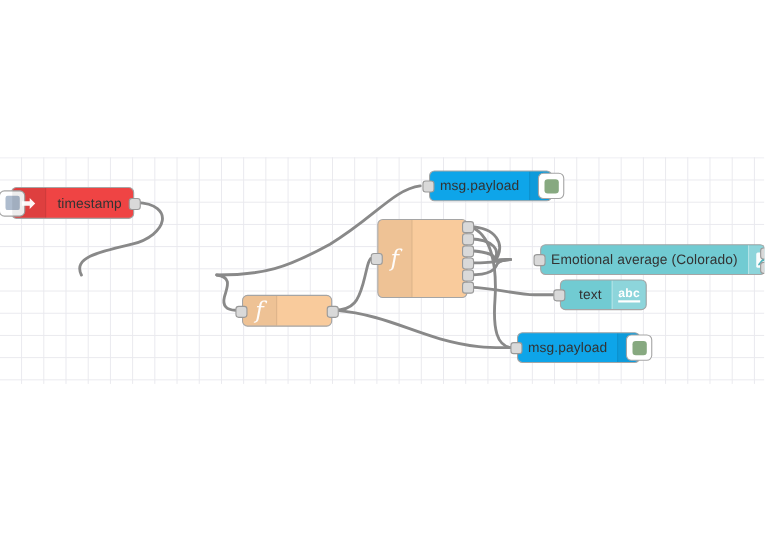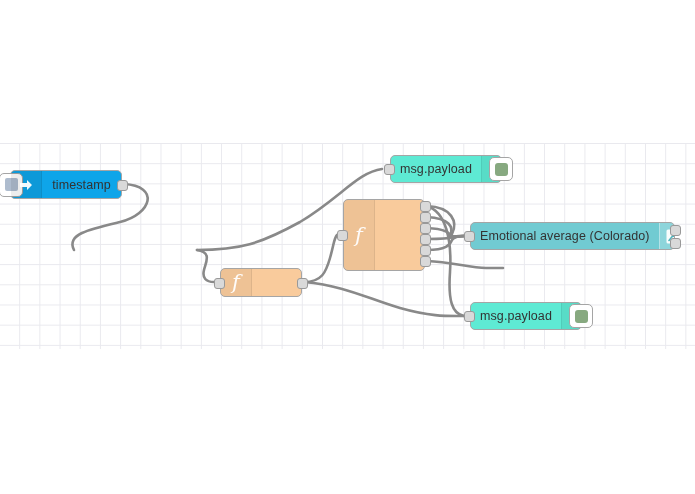--- a/index.html
+++ b/index.html
@@ -96,27 +96,27 @@
     height: 11px;
     background: #d9d9d9;
     border: 1px solid #999;
     border-radius: 3px;
     box-sizing: border-box;
   }
   .port.in  { left: -7px; }
   .port.out { right: -7px; }
 
   
-  .n-inject  { background: #0ea5e9; }
+  .n-inject  { background: #ef4444; }
   .n-inject .iconbox { background: rgba(0,0,0,0.07); }
   .n-http    { background: #e7e7ae; }
   .n-http .iconbox { background: rgba(0,0,0,0.045); }
   .n-func    { background: #f9cb9c; }
   .n-func .iconbox { background: rgba(0,0,0,0.045); }
-  .n-debug   { background: #5eead4; }
+  .n-debug   { background: #0ea5e9; }
   .n-debug .iconbox { background: rgba(0,0,0,0.06); }
   .n-ui      { background: #71cbd2; }
   .n-ui .iconbox { background: rgba(255,255,255,0.20); border-left-color: rgba(255,255,255,0.35); }
 
   
   .inject-btn {
     position: absolute;
     left: -12px;
     top: 50%;
     transform: translateY(-50%);
@@ -264,36 +264,45 @@
           </g>
         </svg>
       </div>
     </div>
     <div class="port in" style="top:8px;"></div>
     <div class="debug-btn">
       <i></i>
     </div>
   </div>
 
-  <div class="node n-ui" style="left:470px; top:222px; width:205px; height:28px;">
+  <div class="node n-ui" style="left:491px; top:222px; width:205px; height:28px;">
     <div class="node-inner">
       <div class="label right-align">Emotional average (Colorado)</div>
       <div class="iconbox right">
         <svg width="20" height="17" viewBox="0 0 20 17">
           <rect x="1.5" y="1.5" width="17" height="14" rx="1.5" fill="#ffffff" opacity="0.95"></rect>
           <path d="M4 12.5 L8 7.5 L11 10 L16 4.5" stroke="#4fb3bb" stroke-width="1.6" fill="none" stroke-linecap="round" stroke-linejoin="round"></path>
           <path d="M16 4.5 h0.01" stroke="#4fb3bb" stroke-width="1.6" stroke-linecap="round"></path>
         </svg>
       </div>
     </div>
     <div class="port in" style="top:8px;"></div>
     <div class="port out" style="top:2px;"></div>
     <div class="port out" style="top:15px;"></div>
   </div>
 
+  <div class="node n-ui" style="left:509px; top:254px; width:79px; height:28px;">
+    <div class="node-inner">
+      <div class="label right-align">text</div>
+      <div class="iconbox right">
+        <span class="abc-glyph">abc</span>
+      </div>
+    </div>
+    <div class="port in" style="top:8px;"></div>
+  </div>
 
   <div class="node n-debug" style="left:470px; top:302px; width:112px; height:28px;">
     <div class="node-inner">
       <div class="label">msg.payload</div>
       <div class="iconbox right">
         <svg width="14" height="16" viewBox="0 0 14 16">
           <g fill="#ffffff" opacity="0.95">
             <rect x="2" y="1.5" width="10" height="1.7" rx="0.6"></rect>
             <rect x="2" y="4.5" width="10" height="1.7" rx="0.6"></rect>
             <rect x="2" y="7.5" width="10" height="1.7" rx="0.6"></rect>

